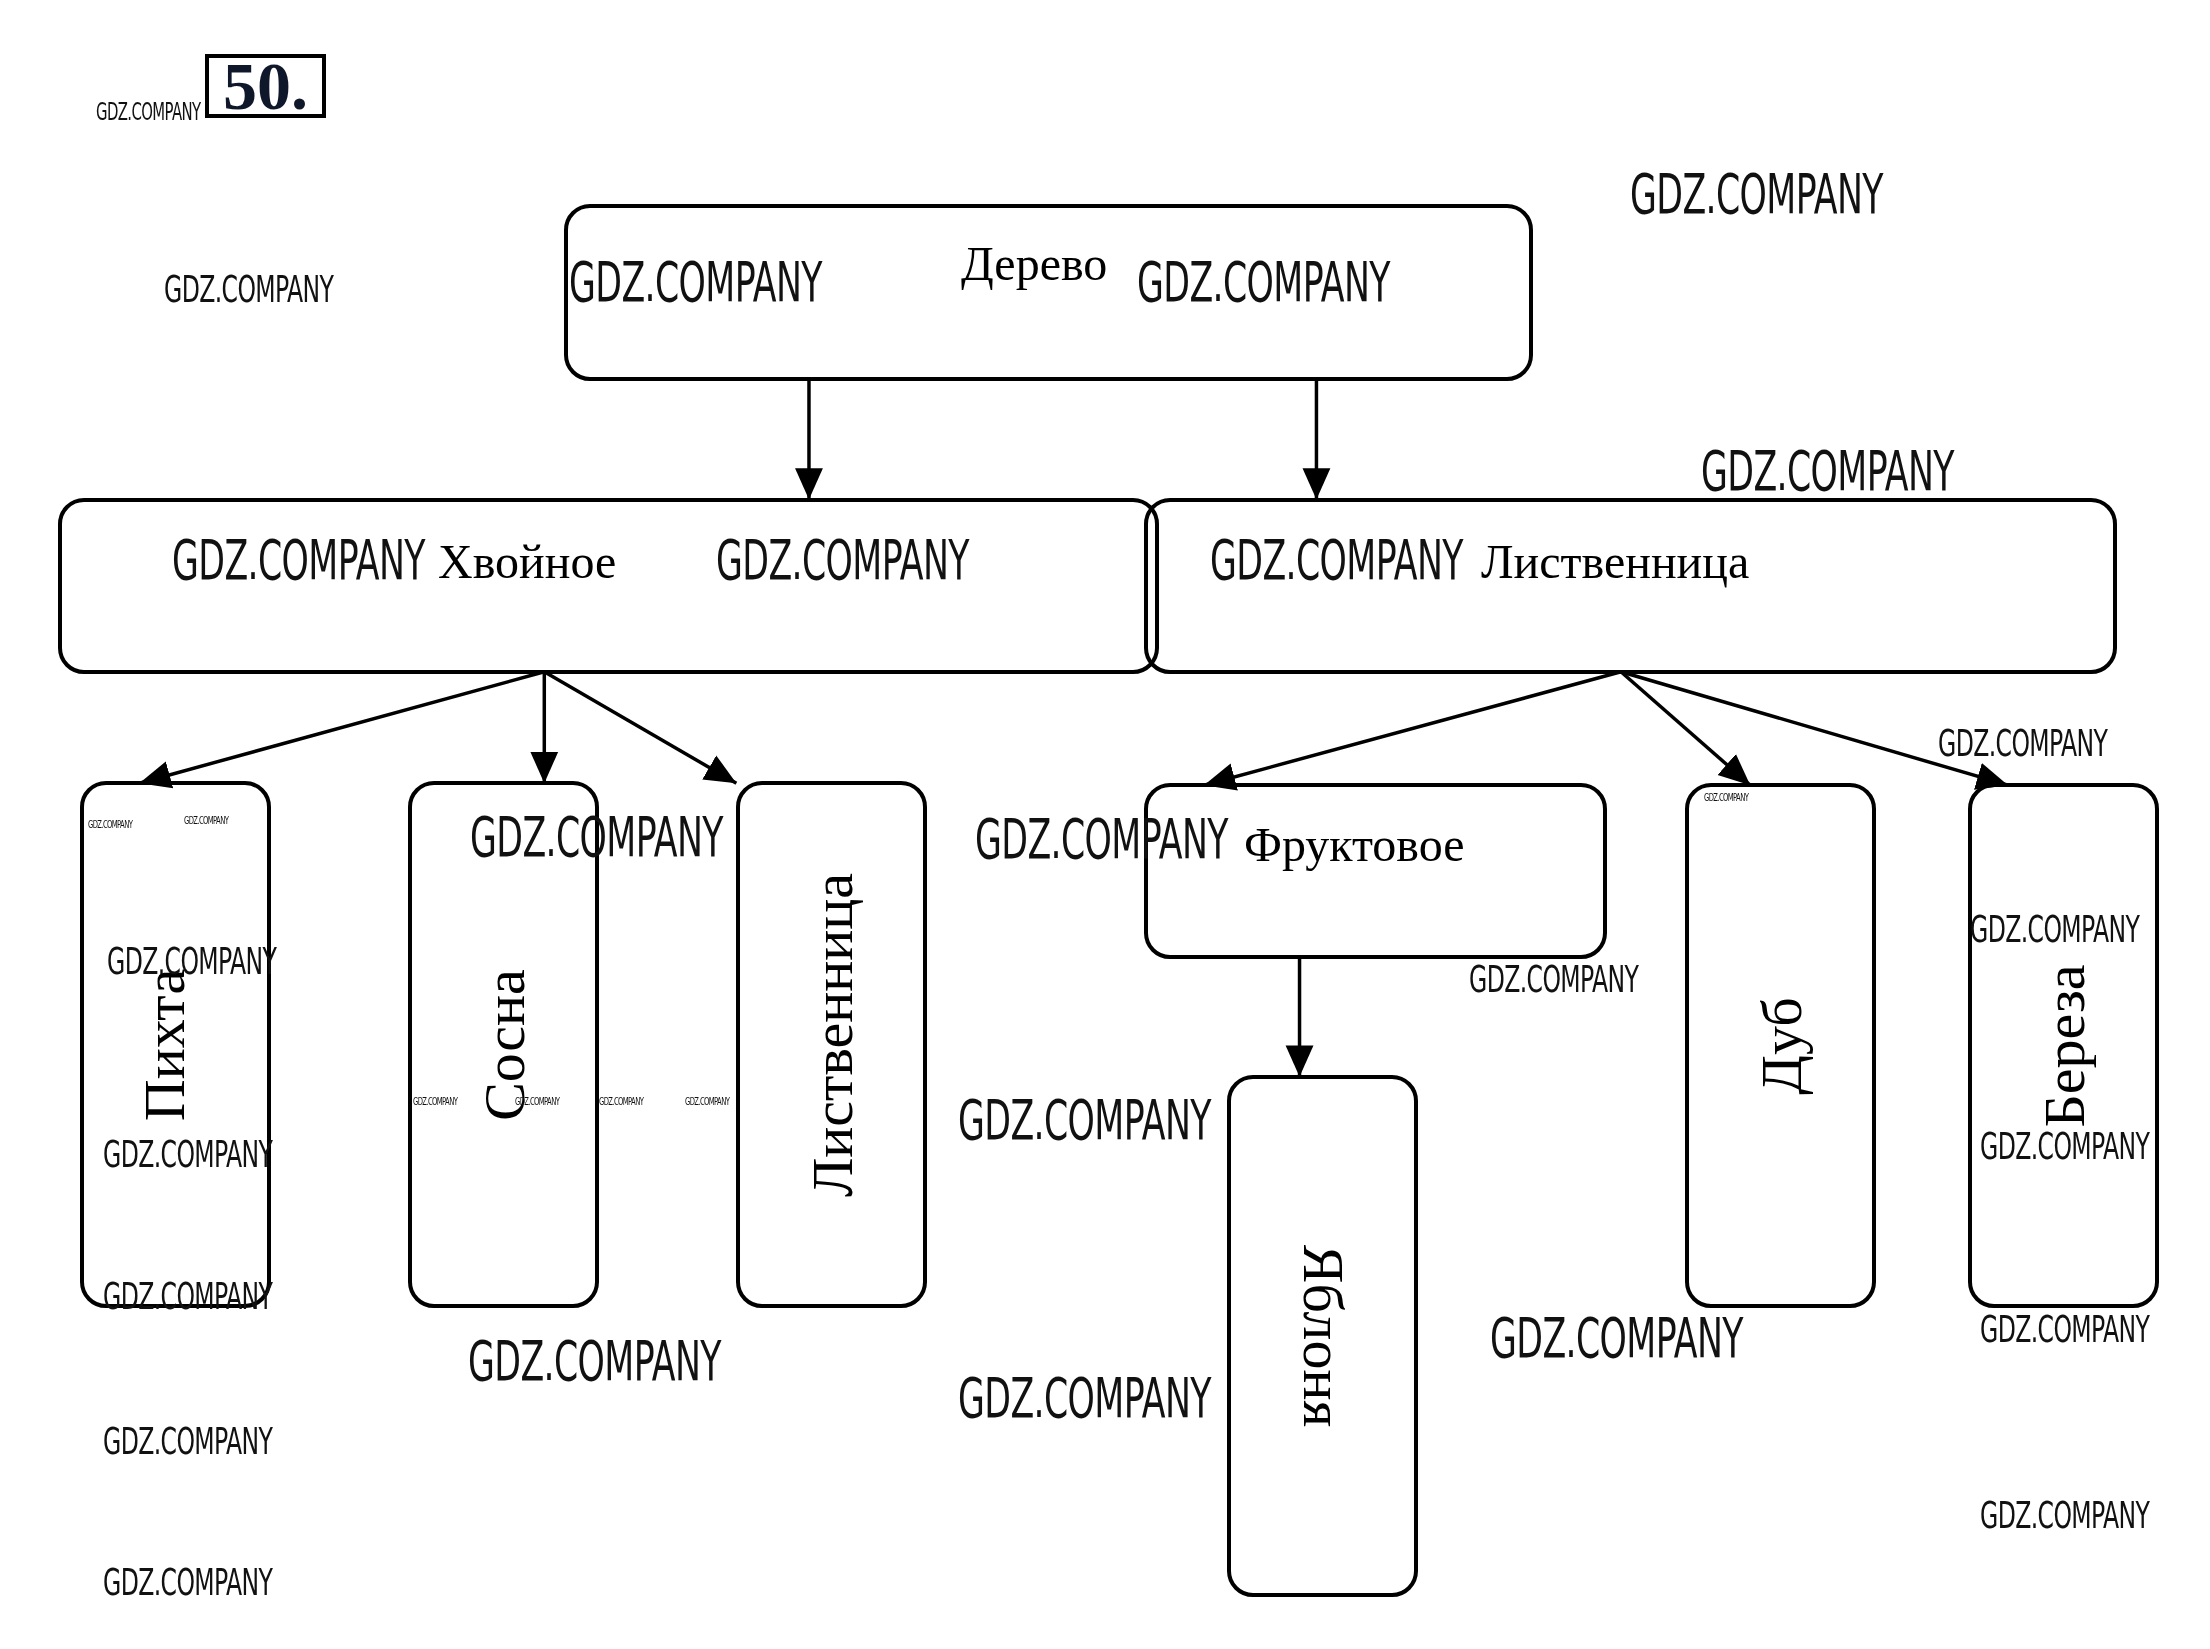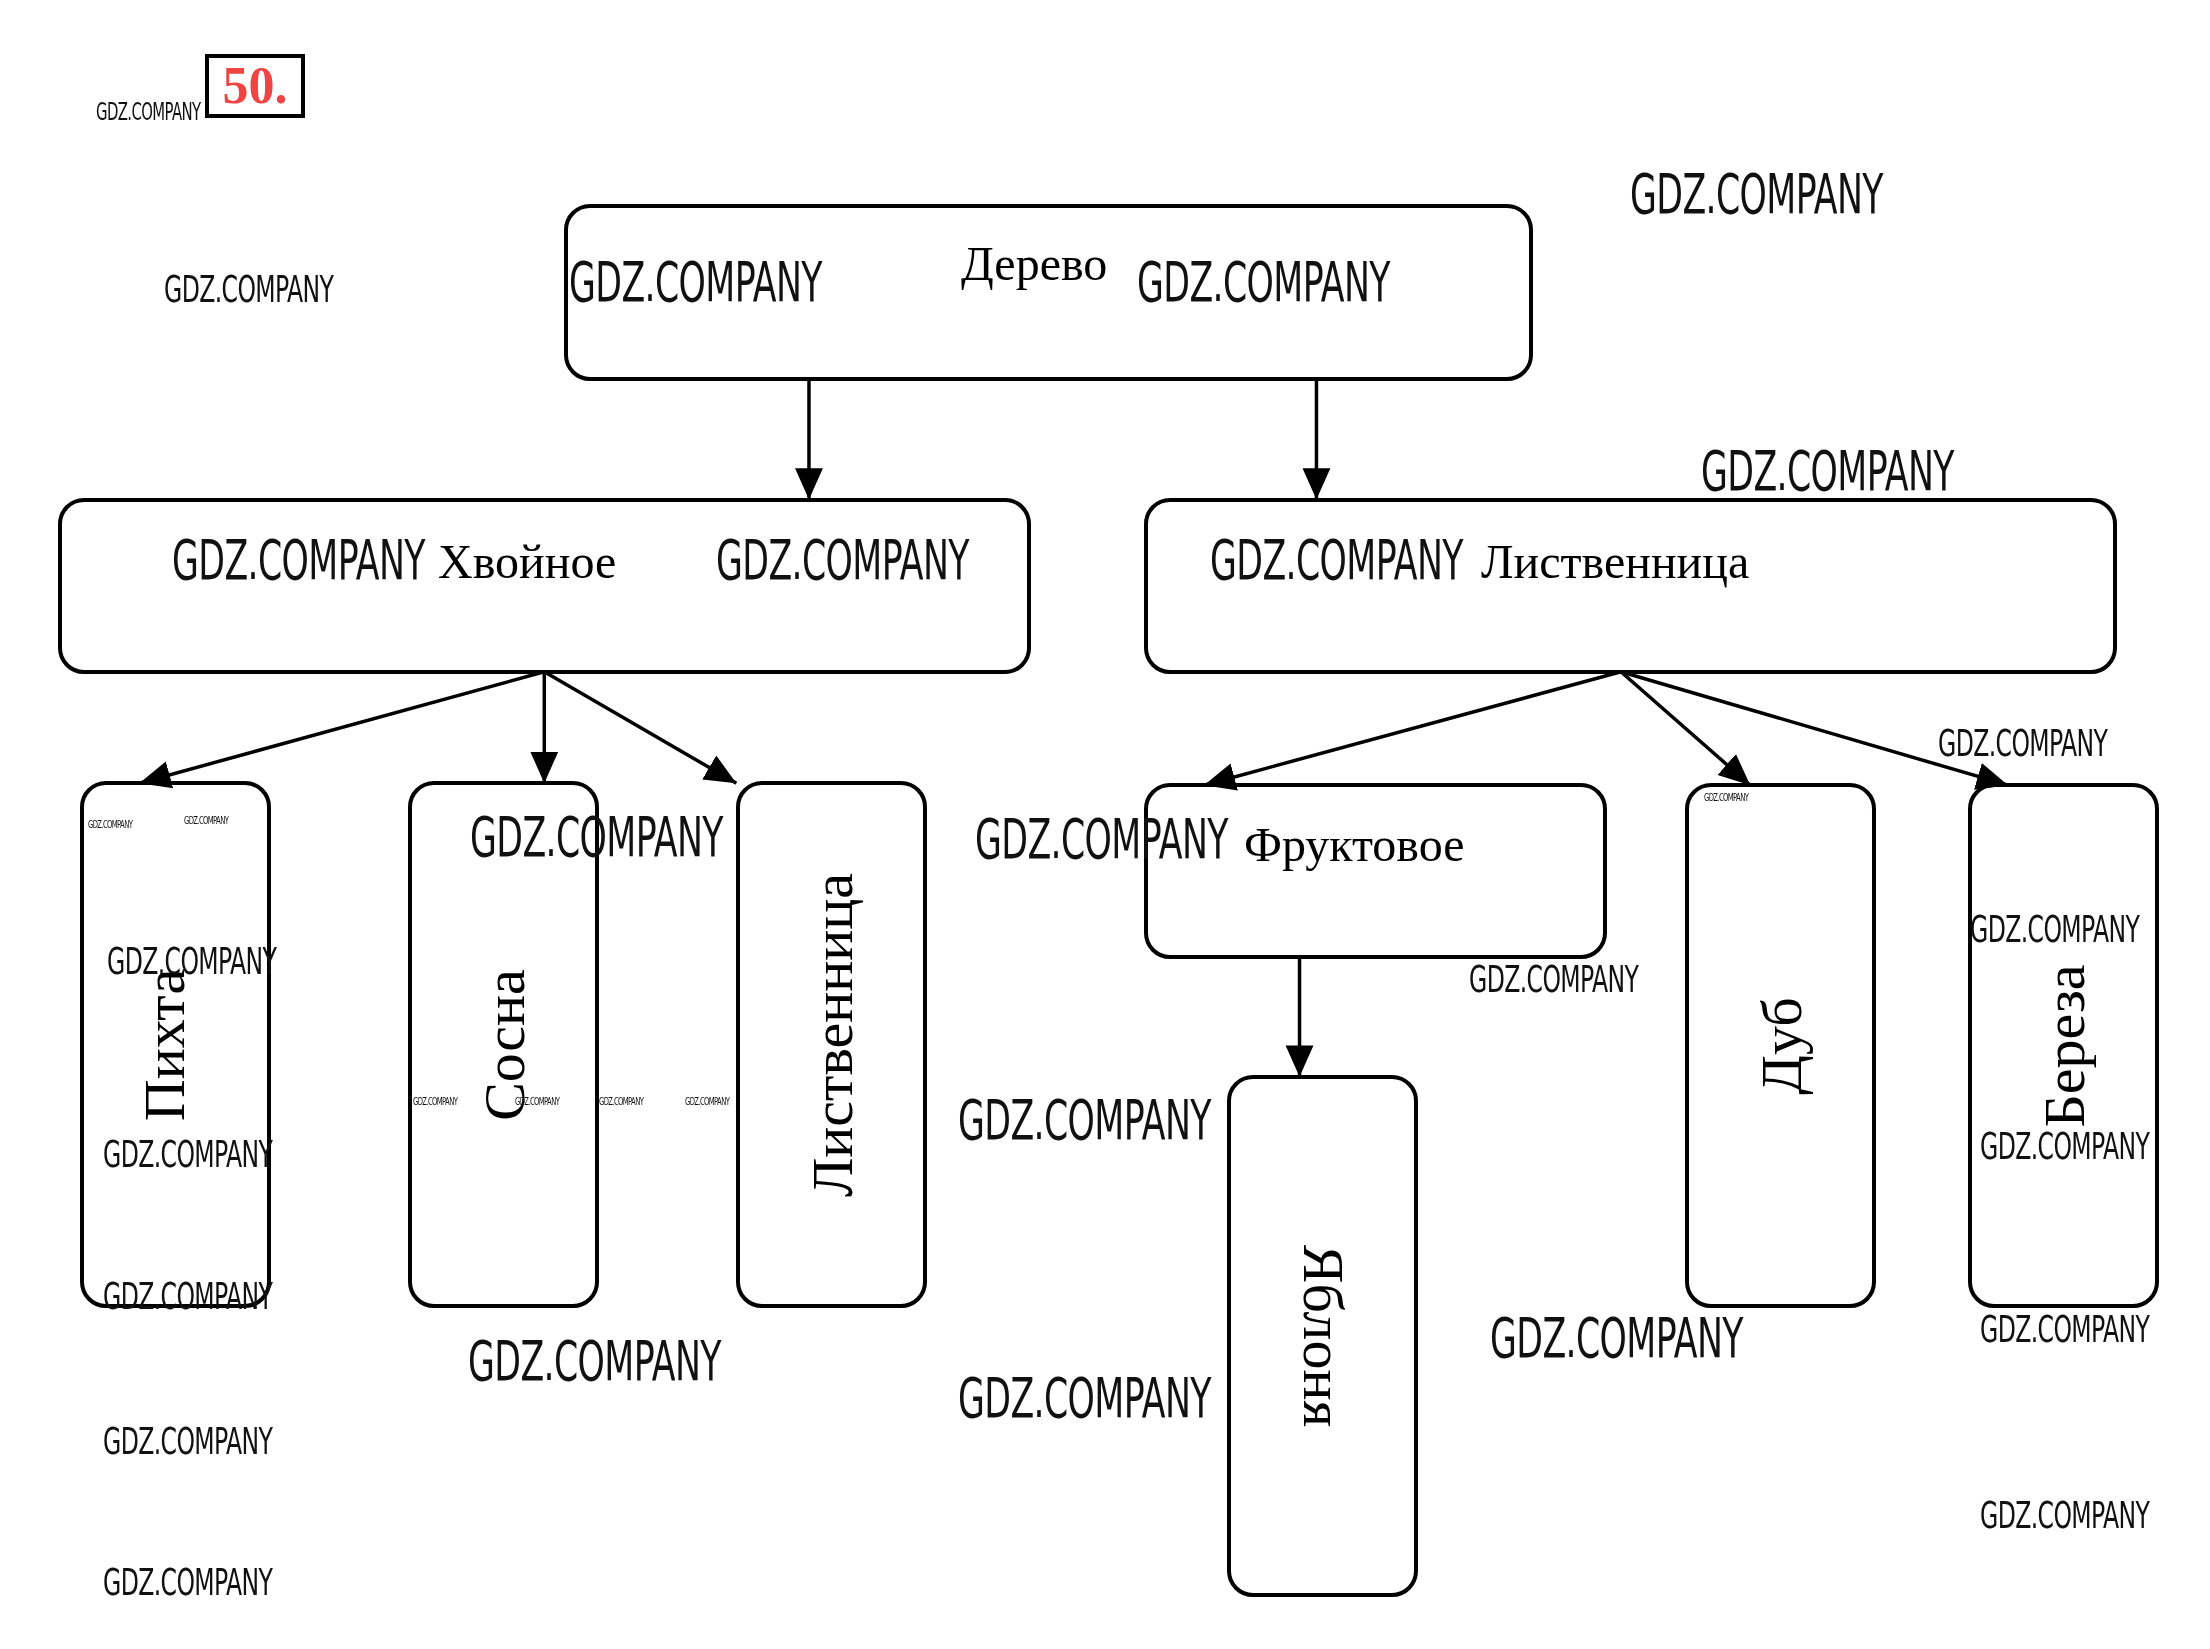--- a/index.html
+++ b/index.html
@@ -11,24 +11,24 @@
   }
   .node-label {
     position: absolute; font-family: "Liberation Serif", "DejaVu Serif", serif;
     color: #000; white-space: nowrap;
   }
   .h-label { font-size: 48px; }
   .v-label { font-size: 58px; left: 50%; top: 50%; transform-origin: center center; }
   .v-up { transform: translate(-50%, -50%) rotate(-90deg); }
   .v-down { transform: translate(-50%, -50%) rotate(90deg); }
   .task-number {
-    position: absolute; left: 205px; top: 54px; width: 100px; height: 64px;
+    position: absolute; left: 205px; top: 54px; width: 121px; height: 64px;
     box-sizing: border-box; border: 4px solid #000;
     font-family: "Liberation Serif", "DejaVu Serif", serif; font-weight: bold;
-    font-size: 52px; line-height: 56px; text-align: center; color: #ef4444;
+    font-size: 68px; line-height: 56px; text-align: center; color: #0f172a;
   }
   .wm {
     position: absolute; font-family: "DejaVu Sans", "Liberation Sans", sans-serif;
     color: #111; white-space: nowrap; transform-origin: left top;
     transform: scaleX(0.62); letter-spacing: -1px;
   }
   .wm.big { font-size: 56px; }
   .wm.mid { font-size: 38px; }
   .wm.small { font-size: 24px; }
   .wm.tiny { font-size: 11px; }
@@ -52,21 +52,21 @@
       <line x1="1629" y1="675" x2="1759" y2="789" stroke="#000" stroke-width="3.5" marker-end="url(#arrow)"></line>
       <line x1="1629" y1="675" x2="2018" y2="789" stroke="#000" stroke-width="3.5" marker-end="url(#arrow)"></line>
       <line x1="1306" y1="962" x2="1306" y2="1082" stroke="#000" stroke-width="3.5" marker-end="url(#arrow)"></line>
     </svg>
 
   <div class="task-number">50.</div>
 
   <div class="node" id="n-derevo" style="left:564px;top:204px;width:969px;height:177px;">
     <span class="node-label h-label" style="left:393px;top:28px;">Дерево</span>
   </div>
-  <div class="node" id="n-hvoinoe" style="left:58px;top:498px;width:973px;height:176px;">
+  <div class="node" id="n-hvoinoe" style="left:58px;top:498px;width:1101px;height:176px;">
     <span class="node-label h-label" style="left:376px;top:32px;">Хвойное</span>
   </div>
   <div class="node" id="n-listvennoe" style="left:1144px;top:498px;width:973px;height:176px;">
     <span class="node-label h-label" style="left:333px;top:32px;">Лиственница</span>
   </div>
   <div class="node" id="n-pikhta" style="left:80px;top:781px;width:191px;height:527px;">
     <span class="node-label v-label v-up" style="margin-left:-12px;">Пихта</span>
   </div>
   <div class="node" id="n-sosna" style="left:408px;top:781px;width:191px;height:527px;">
     <span class="node-label v-label v-up">Сосна</span>

